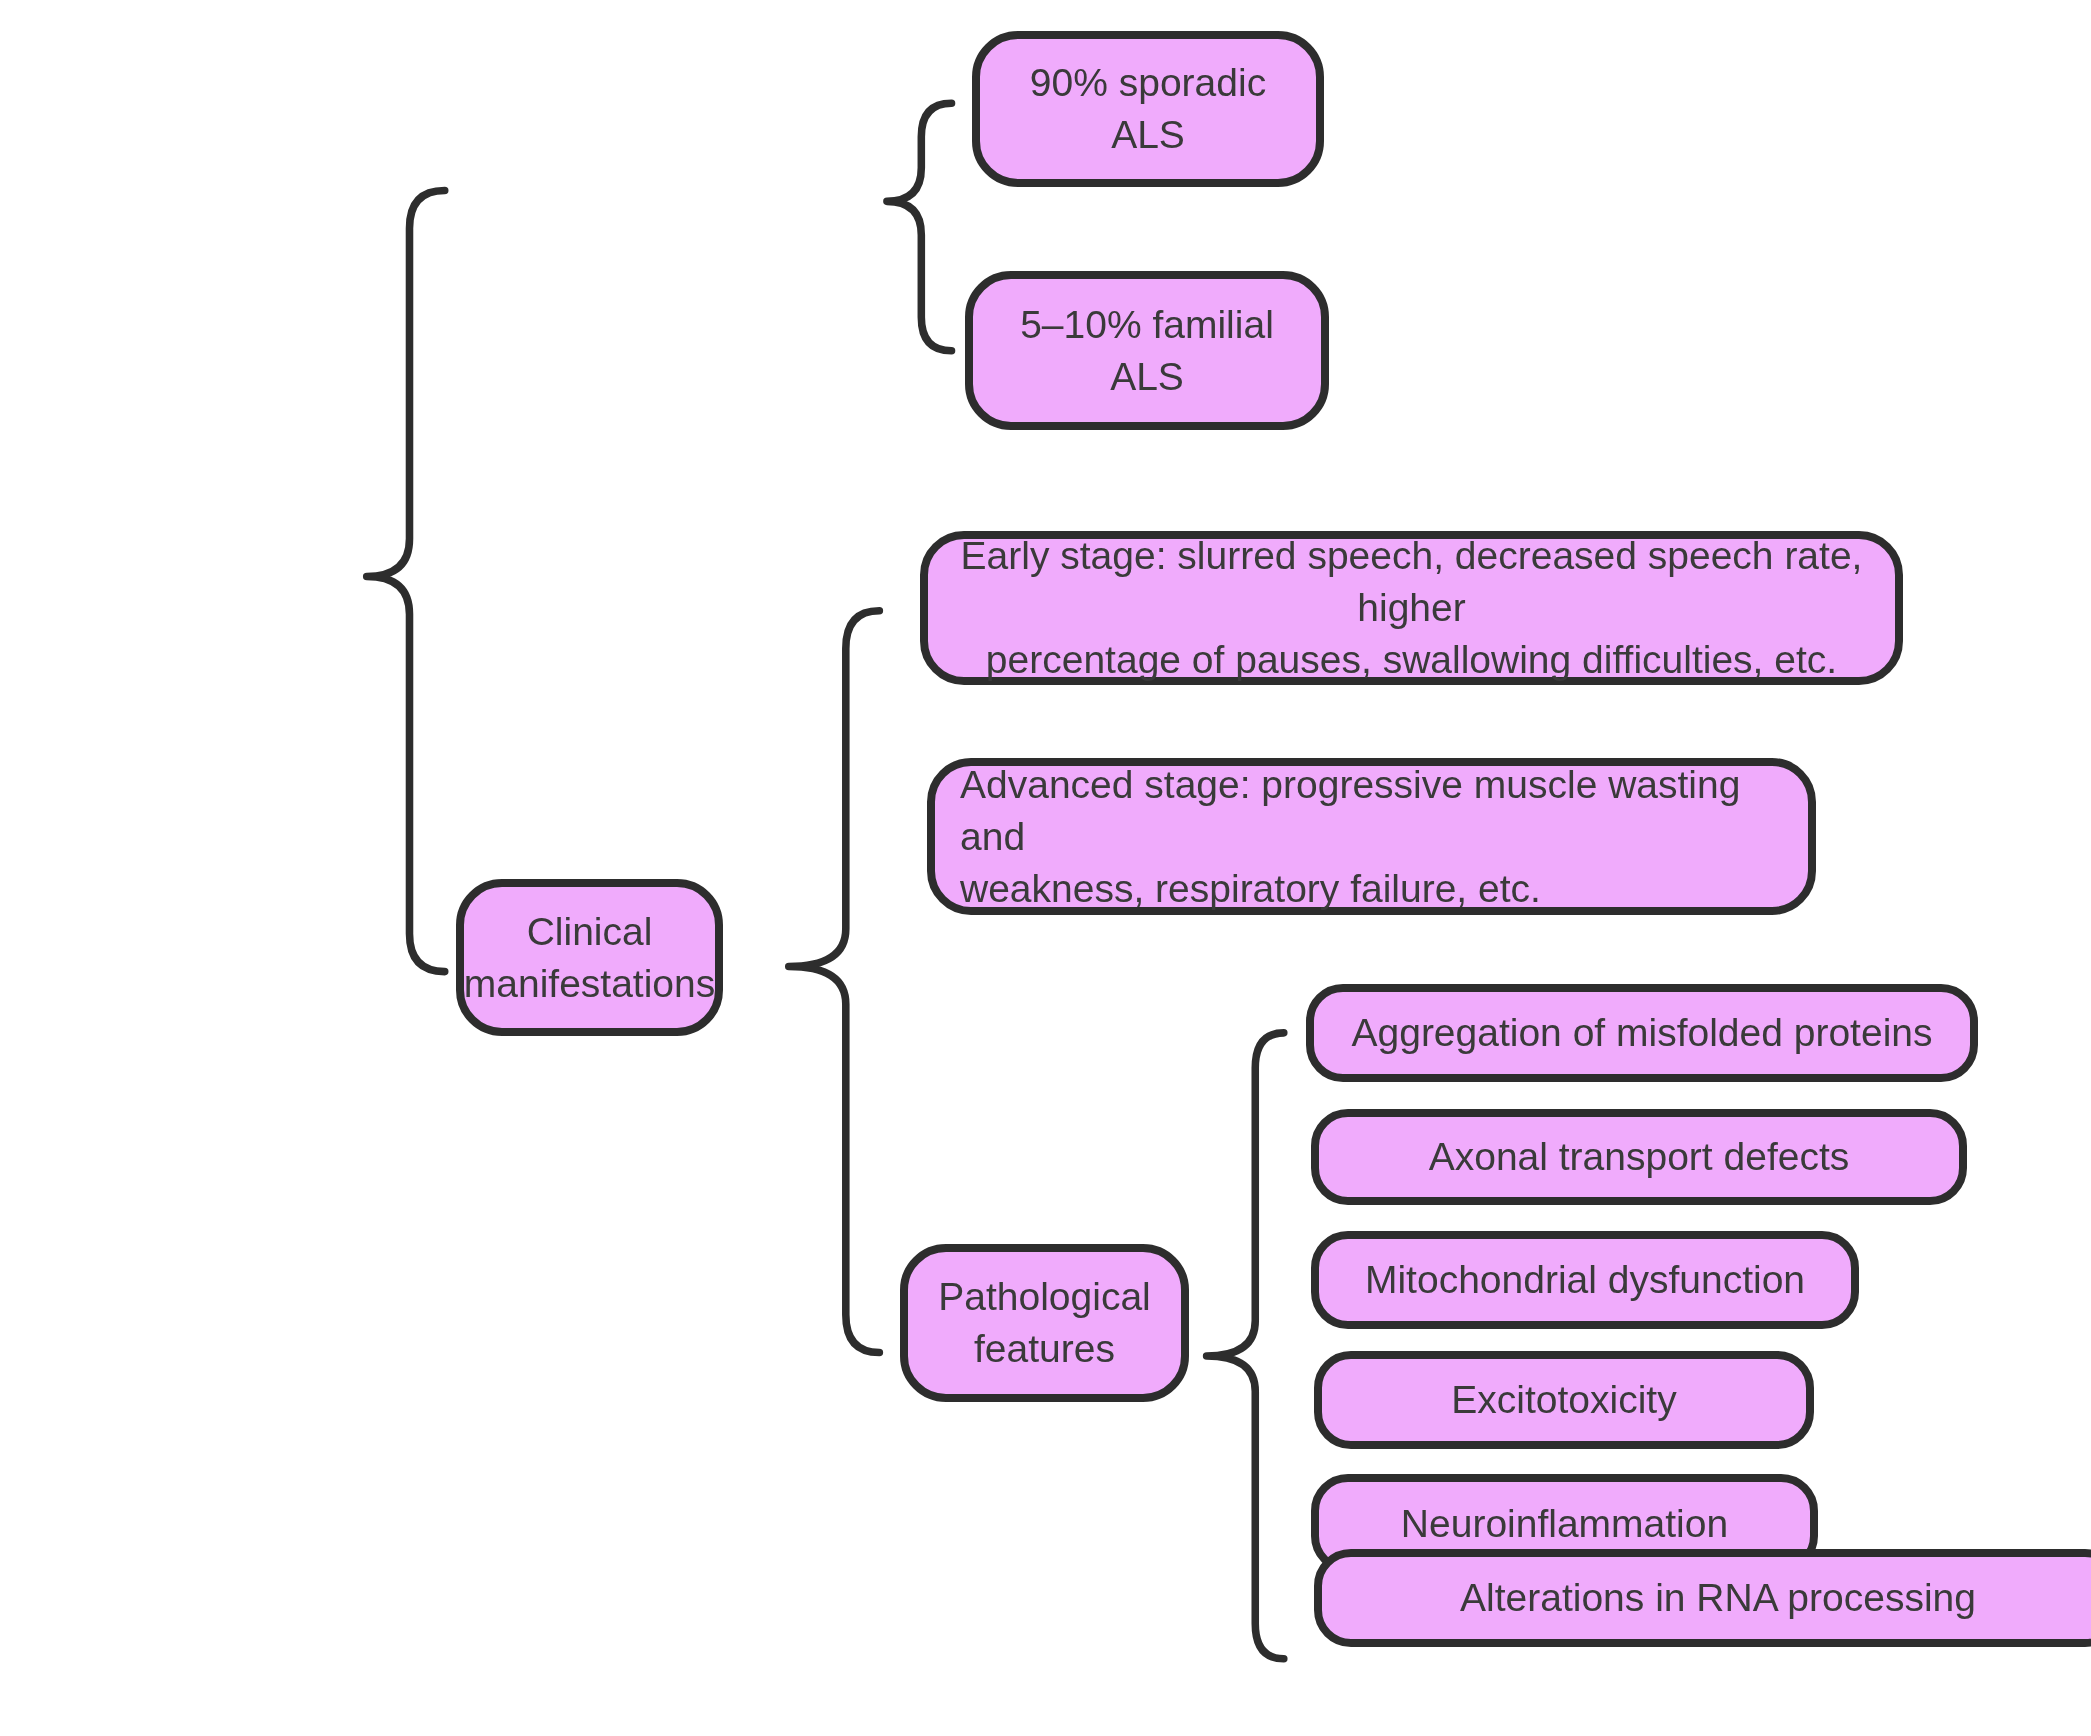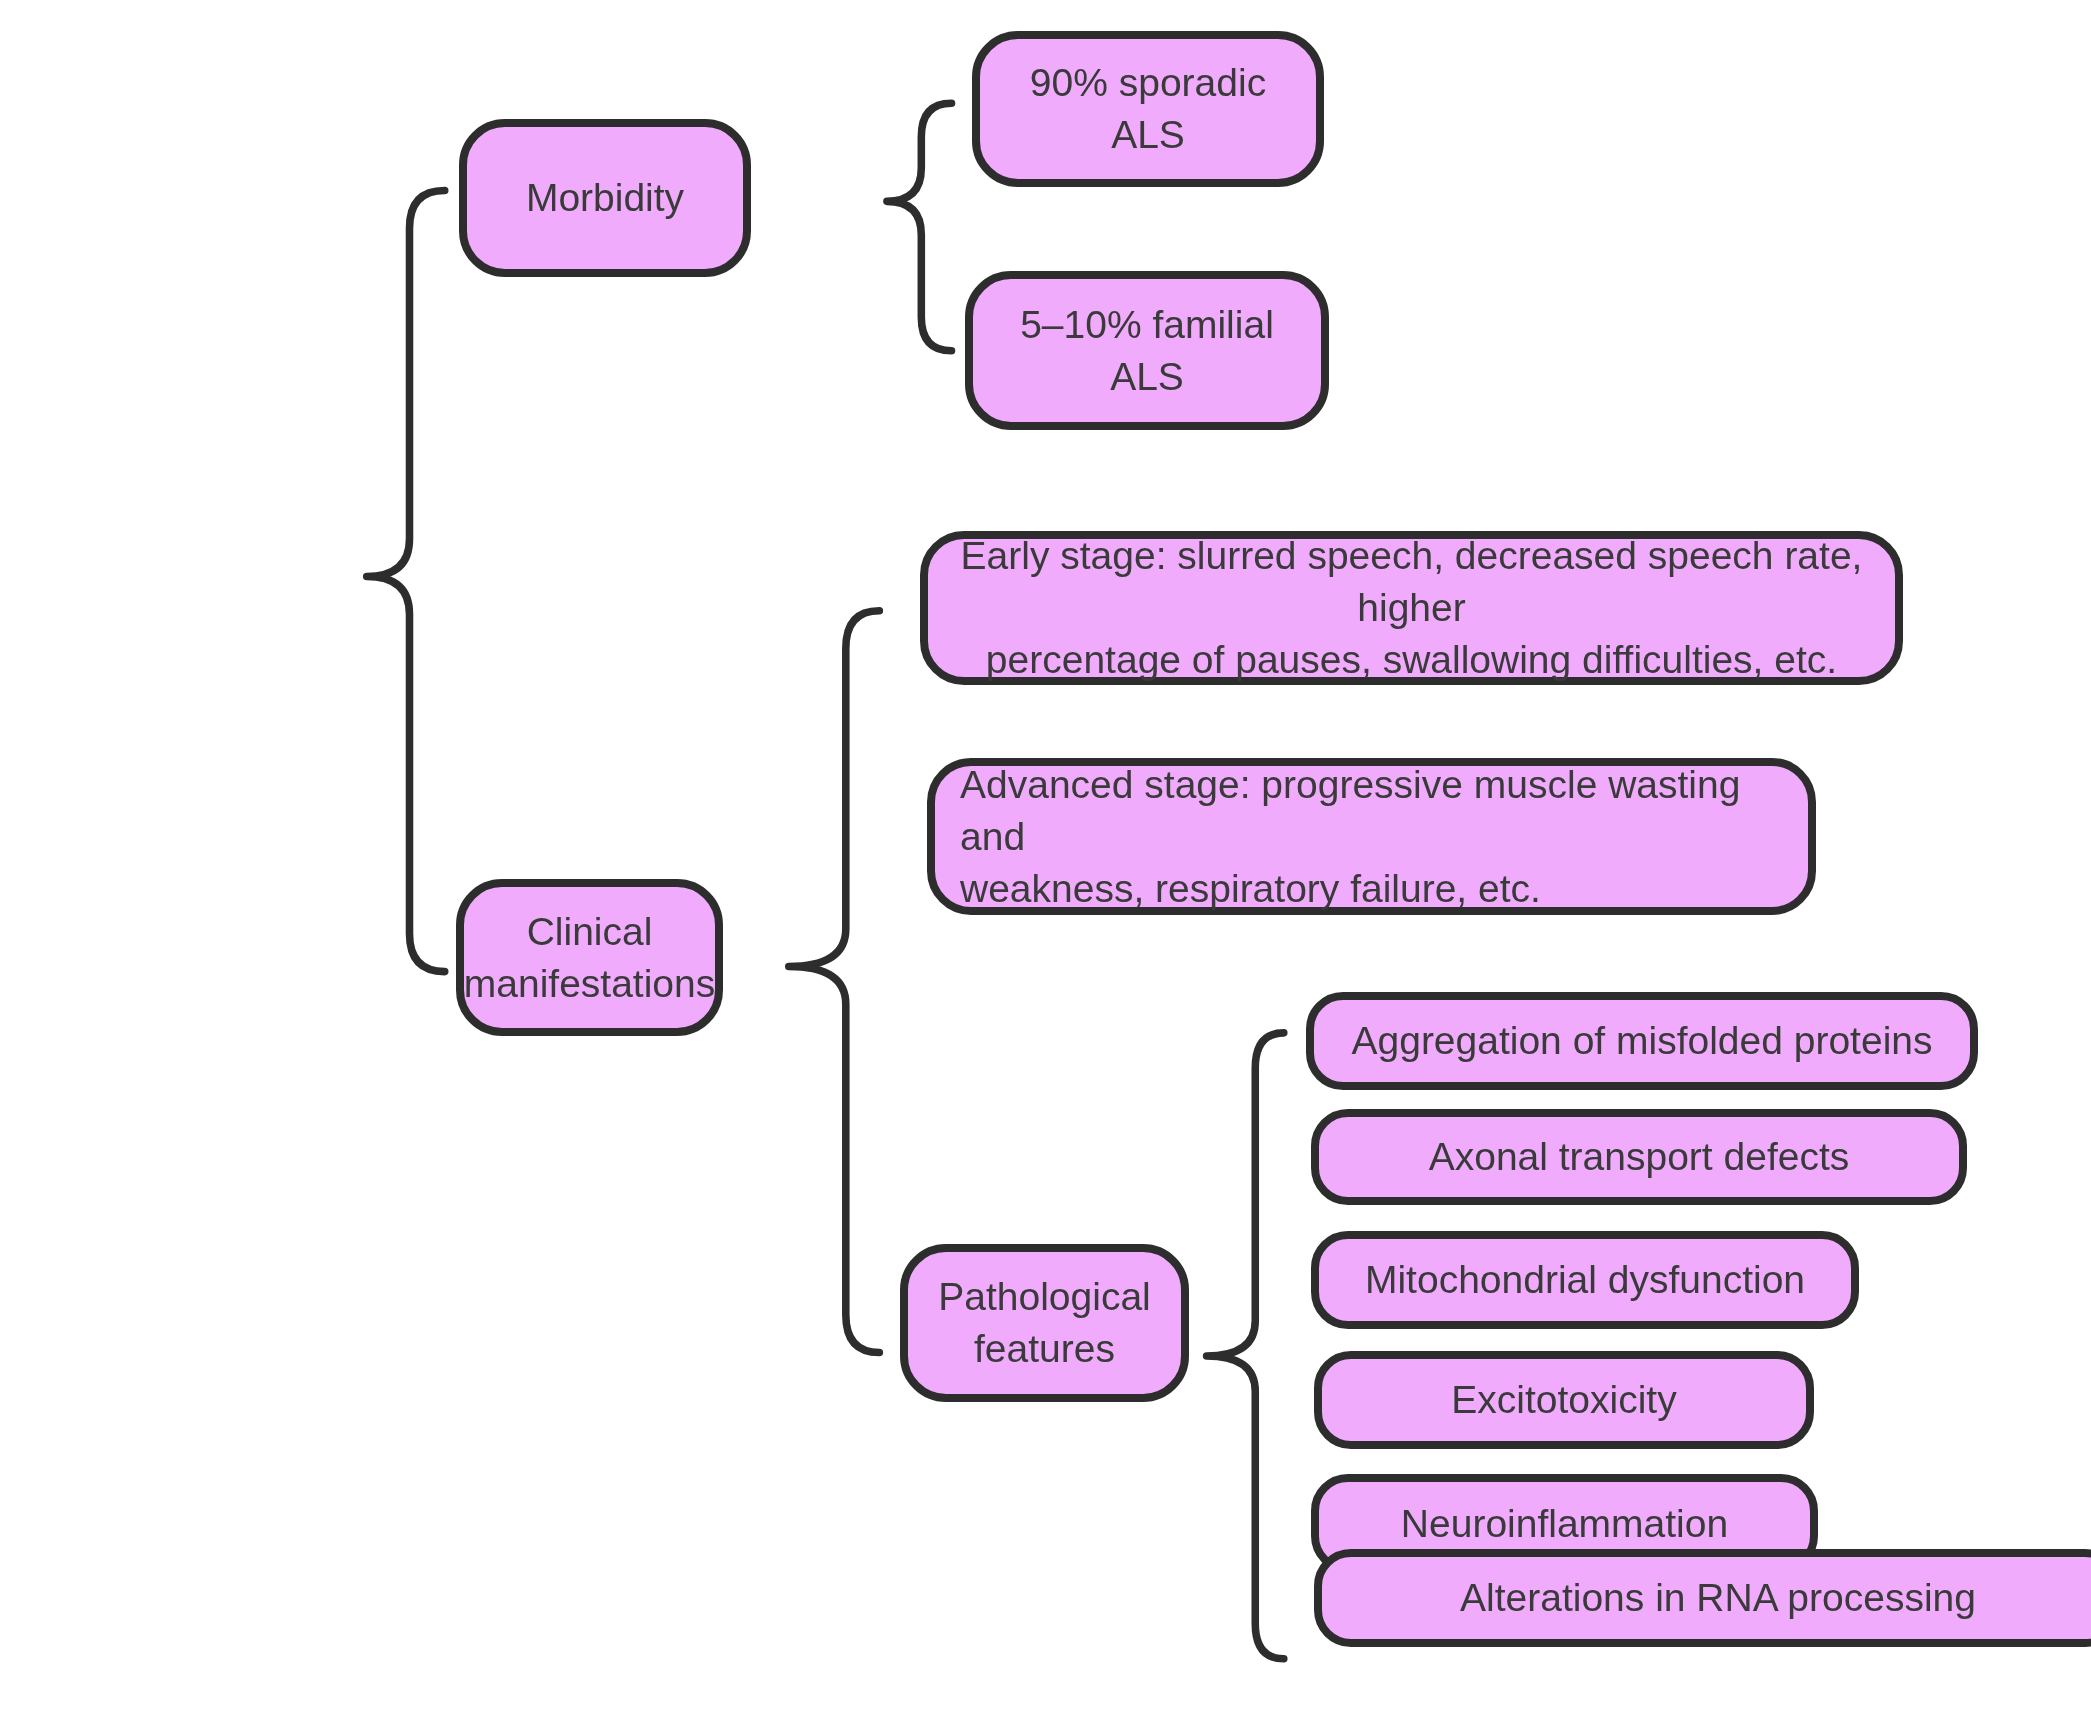--- a/index.html
+++ b/index.html
@@ -60,39 +60,38 @@
 <div class="canvas">
 
   <svg class="braces" viewBox="0 0 2492 2069" xmlns="http://www.w3.org/2000/svg">
     <path d="M 530 227 Q 488 227 488 272 L 488 642 Q 488 687 437 687 Q 488 687 488 732 L 488 1113 Q 488 1158 530 1158"></path>
     <path d="M 1134 123 Q 1098 123 1098 163 L 1098 200 Q 1098 240 1057 240 Q 1098 240 1098 280 L 1098 378 Q 1098 418 1134 418"></path>
     <path d="M 1048 728 Q 1008 728 1008 773 L 1008 1107 Q 1008 1152 940 1152 Q 1008 1152 1008 1197 L 1008 1567 Q 1008 1612 1048 1612"></path>
     <path d="M 1530 1231 Q 1496 1231 1496 1273 L 1496 1574 Q 1496 1616 1438 1616 Q 1496 1616 1496 1658 L 1496 1935 Q 1496 1977 1530 1977"></path>
   </svg>
 
 
-  <div class="node big" style="left:459px; top:119px; width:292px; height:158px;">Morbidity</div>
 
   <div class="node big" style="left:972px; top:31px; width:352px; height:156px;">90% sporadic ALS</div>
 
   <div class="node big" style="left:965px; top:271px; width:364px; height:159px;">5–10% familial ALS</div>
 
   <div class="node wide" style="left:920px; top:531px; width:983px; height:154px;">Early stage: slurred speech, decreased speech rate, higher
 percentage of pauses, swallowing difficulties, etc.</div>
 
   <div class="node wide left-align" style="left:927px; top:758px; width:889px; height:157px;">Advanced stage: progressive muscle wasting and
 weakness, respiratory failure, etc.</div>
 
   <div class="node big" style="left:456px; top:879px; width:267px; height:157px;">Clinical
 manifestations</div>
 
   <div class="node big" style="left:900px; top:1244px; width:289px; height:158px;">Pathological
 features</div>
 
-  <div class="node small" style="left:1306px; top:984px; width:672px; height:98px;margin-top:8px;">Aggregation of misfolded proteins</div>
+  <div class="node small" style="left:1306px; top:984px; width:672px; height:98px;">Aggregation of misfolded proteins</div>
 
   <div class="node small" style="left:1311px; top:1109px; width:656px; height:96px;">Axonal transport defects</div>
 
   <div class="node small" style="left:1311px; top:1231px; width:548px; height:98px;">Mitochondrial dysfunction</div>
 
   <div class="node small" style="left:1314px; top:1351px; width:500px; height:98px;">Excitotoxicity</div>
 
   <div class="node small" style="left:1311px; top:1474px; width:507px; height:99px;">Neuroinflammation</div>
 
   <div class="node small" style="left:1314px; top:1521px; width:808px; height:98px;margin-top:28px;">Alterations in RNA processing</div>

